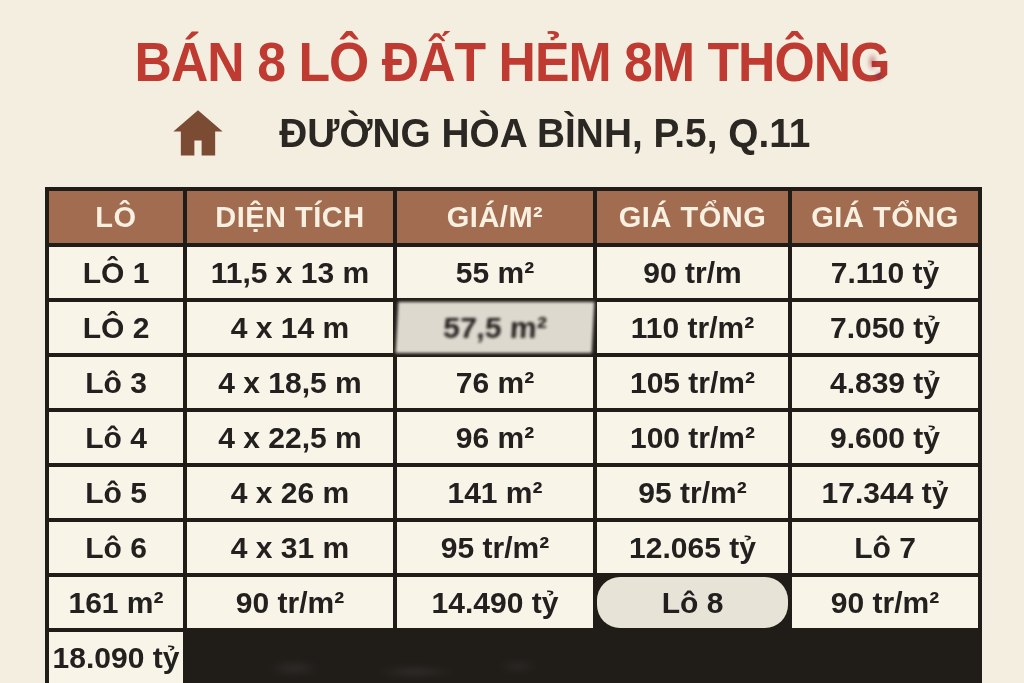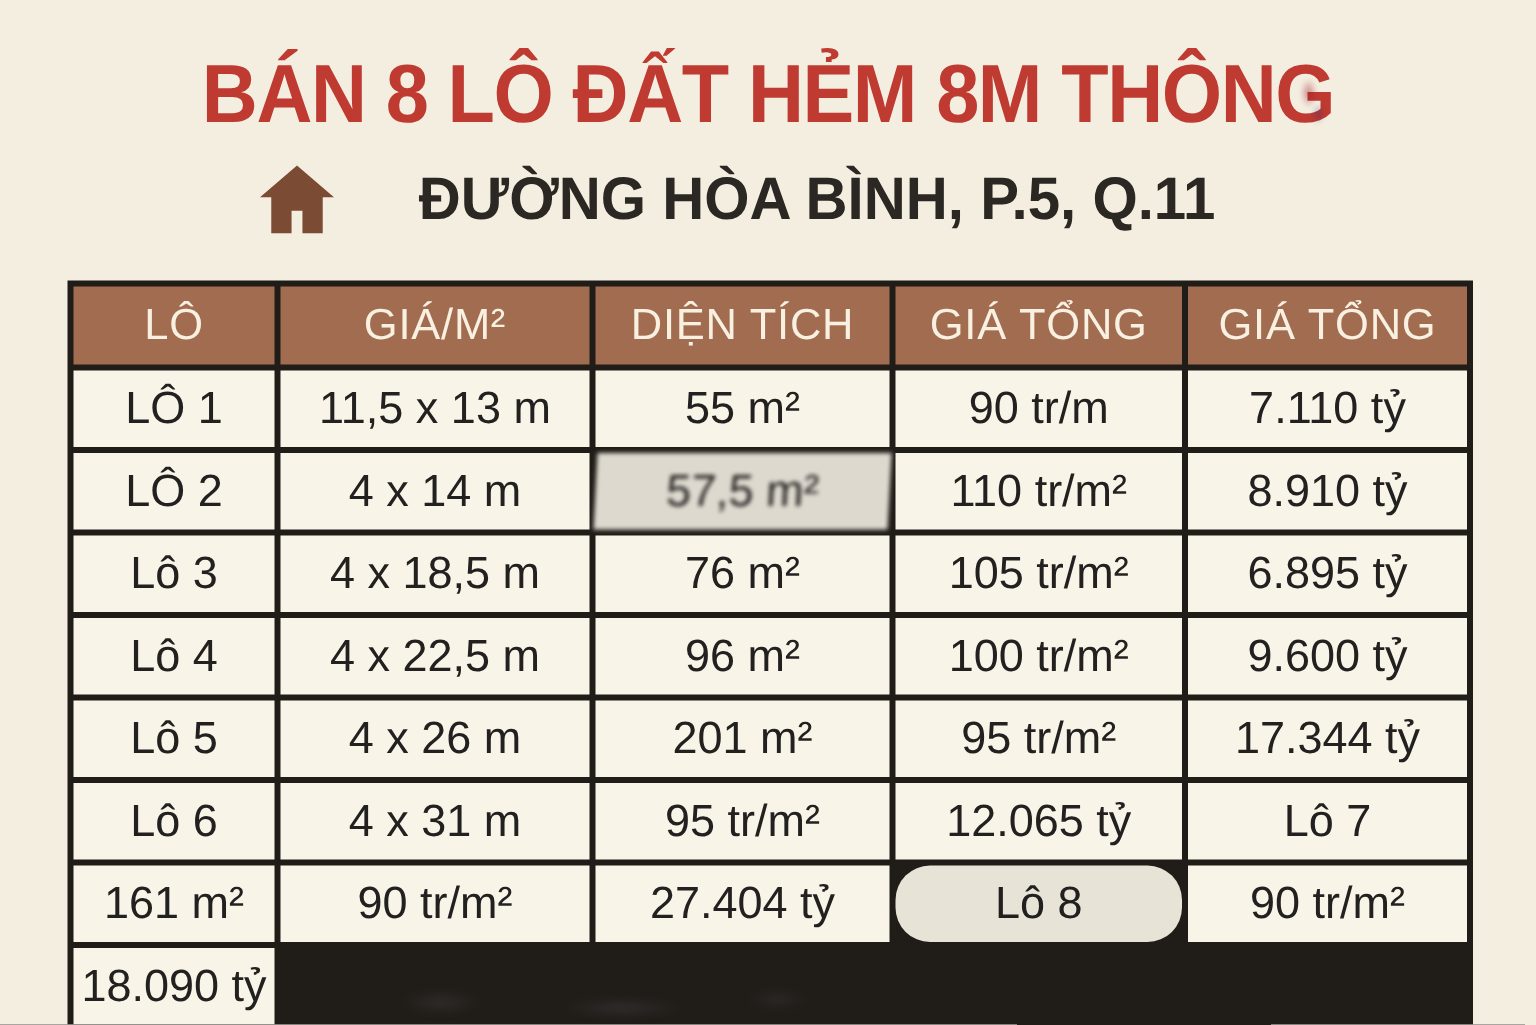--- a/index.html
+++ b/index.html
@@ -41,21 +41,21 @@
     grid-template-columns:134px 206px 196px 191px 186px;
     grid-template-rows:52px repeat(8,51px);
     gap:4px;
     padding:4px;
     background:#201C18;
   }
   .cell{
     display:flex;align-items:center;justify-content:center;
     background:#F9F4E8;
     color:#232020;
-    font-size:30px;font-weight:normal;
+    font-size:30px;font-weight:bold;
     white-space:nowrap;
     overflow:hidden;
   }
   .th{
     background:#A26C50;
     color:#F8F0E0;
     font-size:29px;
     letter-spacing:0.5px;
   }
   .garbled{filter:blur(1.4px);opacity:.88;transform:skewX(-3deg);}
@@ -91,64 +91,64 @@
   <div class="subtitle-row">
     <svg class="house" viewBox="0 0 24 24" aria-hidden="true">
       <path d="M12 2.6 1.8 11.4h3.1v9.9h5.6v-6.2h3v6.2h5.6v-9.9h3.1Z" fill="#7C4B33"></path>
     </svg>
     <span class="subtitle">ĐƯỜNG HÒA BÌNH, P.5, Q.11</span>
   </div>
 
   <div class="lot-table">
 
     <div class="cell th">LÔ</div>
+    <div class="cell th">DIỆN TÍCH</div>
     <div class="cell th">GIÁ/M²</div>
-    <div class="cell th">DIỆN TÍCH</div>
     <div class="cell th">GIÁ TỔNG</div>
     <div class="cell th">GIÁ TỔNG</div>
 
     <div class="cell">LÔ 1</div>
     <div class="cell">11,5 x 13 m</div>
     <div class="cell">55 m²</div>
     <div class="cell">90 tr/m</div>
     <div class="cell">7.110 tỷ</div>
 
     <div class="cell">LÔ 2</div>
     <div class="cell">4 x 14 m</div>
     <div class="cell garbled">57,5 m²</div>
     <div class="cell">110 tr/m²</div>
-    <div class="cell">8.910 tỷ</div>
+    <div class="cell">7.050 tỷ</div>
 
     <div class="cell">Lô 3</div>
     <div class="cell">4 x 18,5 m</div>
     <div class="cell">76 m²</div>
     <div class="cell">105 tr/m²</div>
-    <div class="cell">6.895 tỷ</div>
+    <div class="cell">4.839 tỷ</div>
 
     <div class="cell">Lô 4</div>
     <div class="cell">4 x 22,5 m</div>
     <div class="cell">96 m²</div>
     <div class="cell">100 tr/m²</div>
     <div class="cell">9.600 tỷ</div>
 
     <div class="cell">Lô 5</div>
     <div class="cell">4 x 26 m</div>
-    <div class="cell">201 m²</div>
+    <div class="cell">141 m²</div>
     <div class="cell">95 tr/m²</div>
     <div class="cell">17.344 tỷ</div>
 
     <div class="cell">Lô 6</div>
     <div class="cell">4 x 31 m</div>
     <div class="cell">95 tr/m²</div>
     <div class="cell">12.065 tỷ</div>
 
     <div class="cell">Lô 7</div>
     <div class="cell">161 m²</div>
     <div class="cell">90 tr/m²</div>
-    <div class="cell">27.404 tỷ</div>
+    <div class="cell">14.490 tỷ</div>
 
     <div class="cell faded">Lô 8</div>
     <div class="cell">90 tr/m²</div>
     <div class="cell">18.090 tỷ</div>
   </div>
 
   <div class="watermark-smudge"></div>
 </div>
 
 </body></html>

